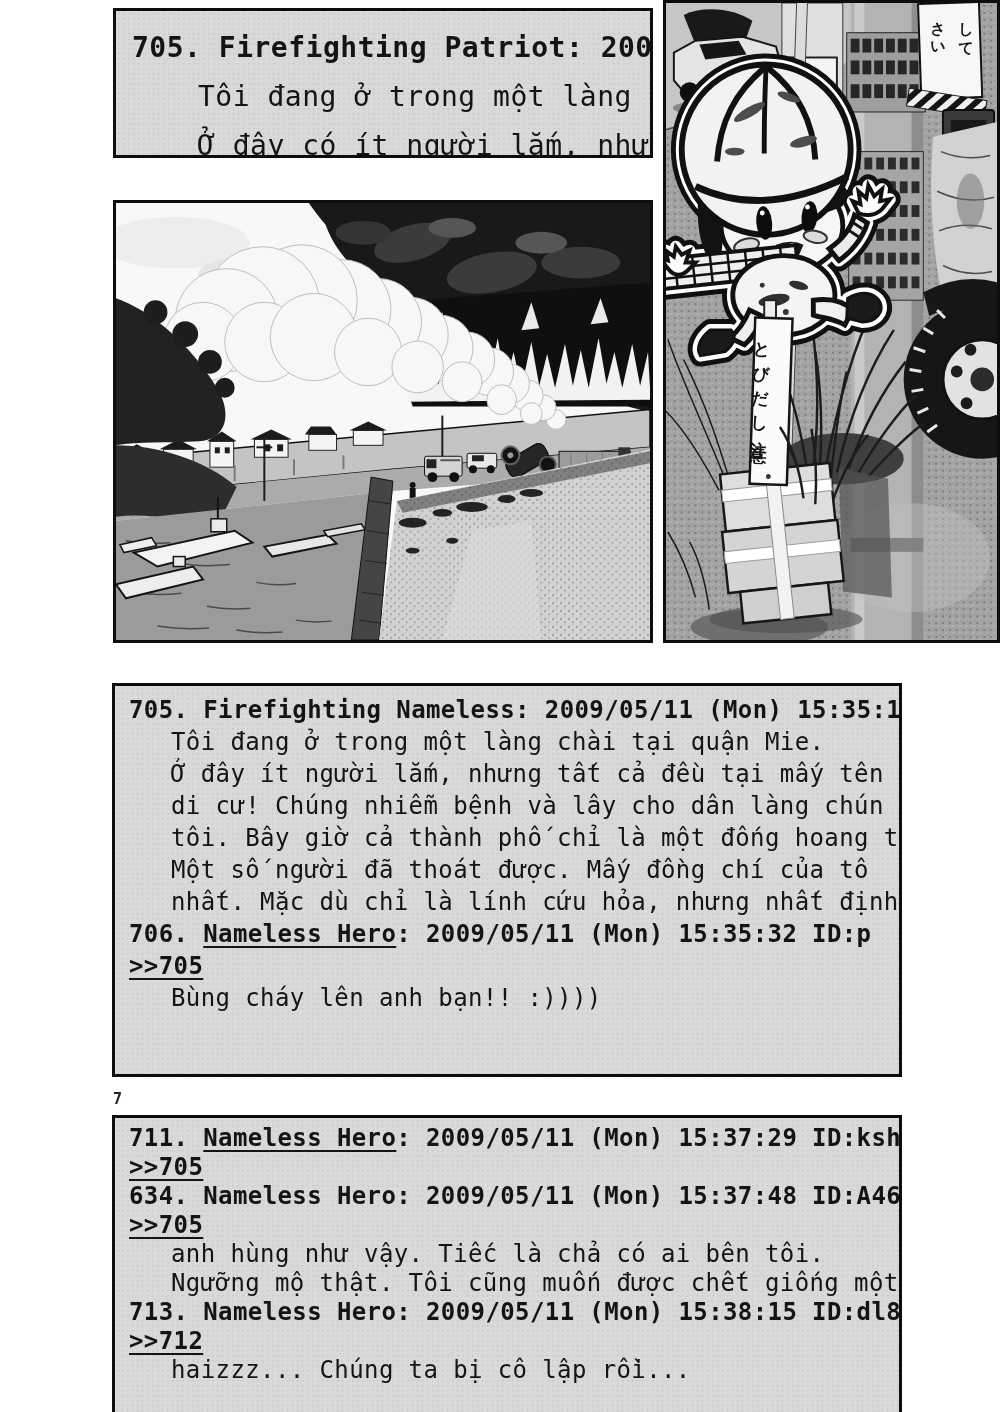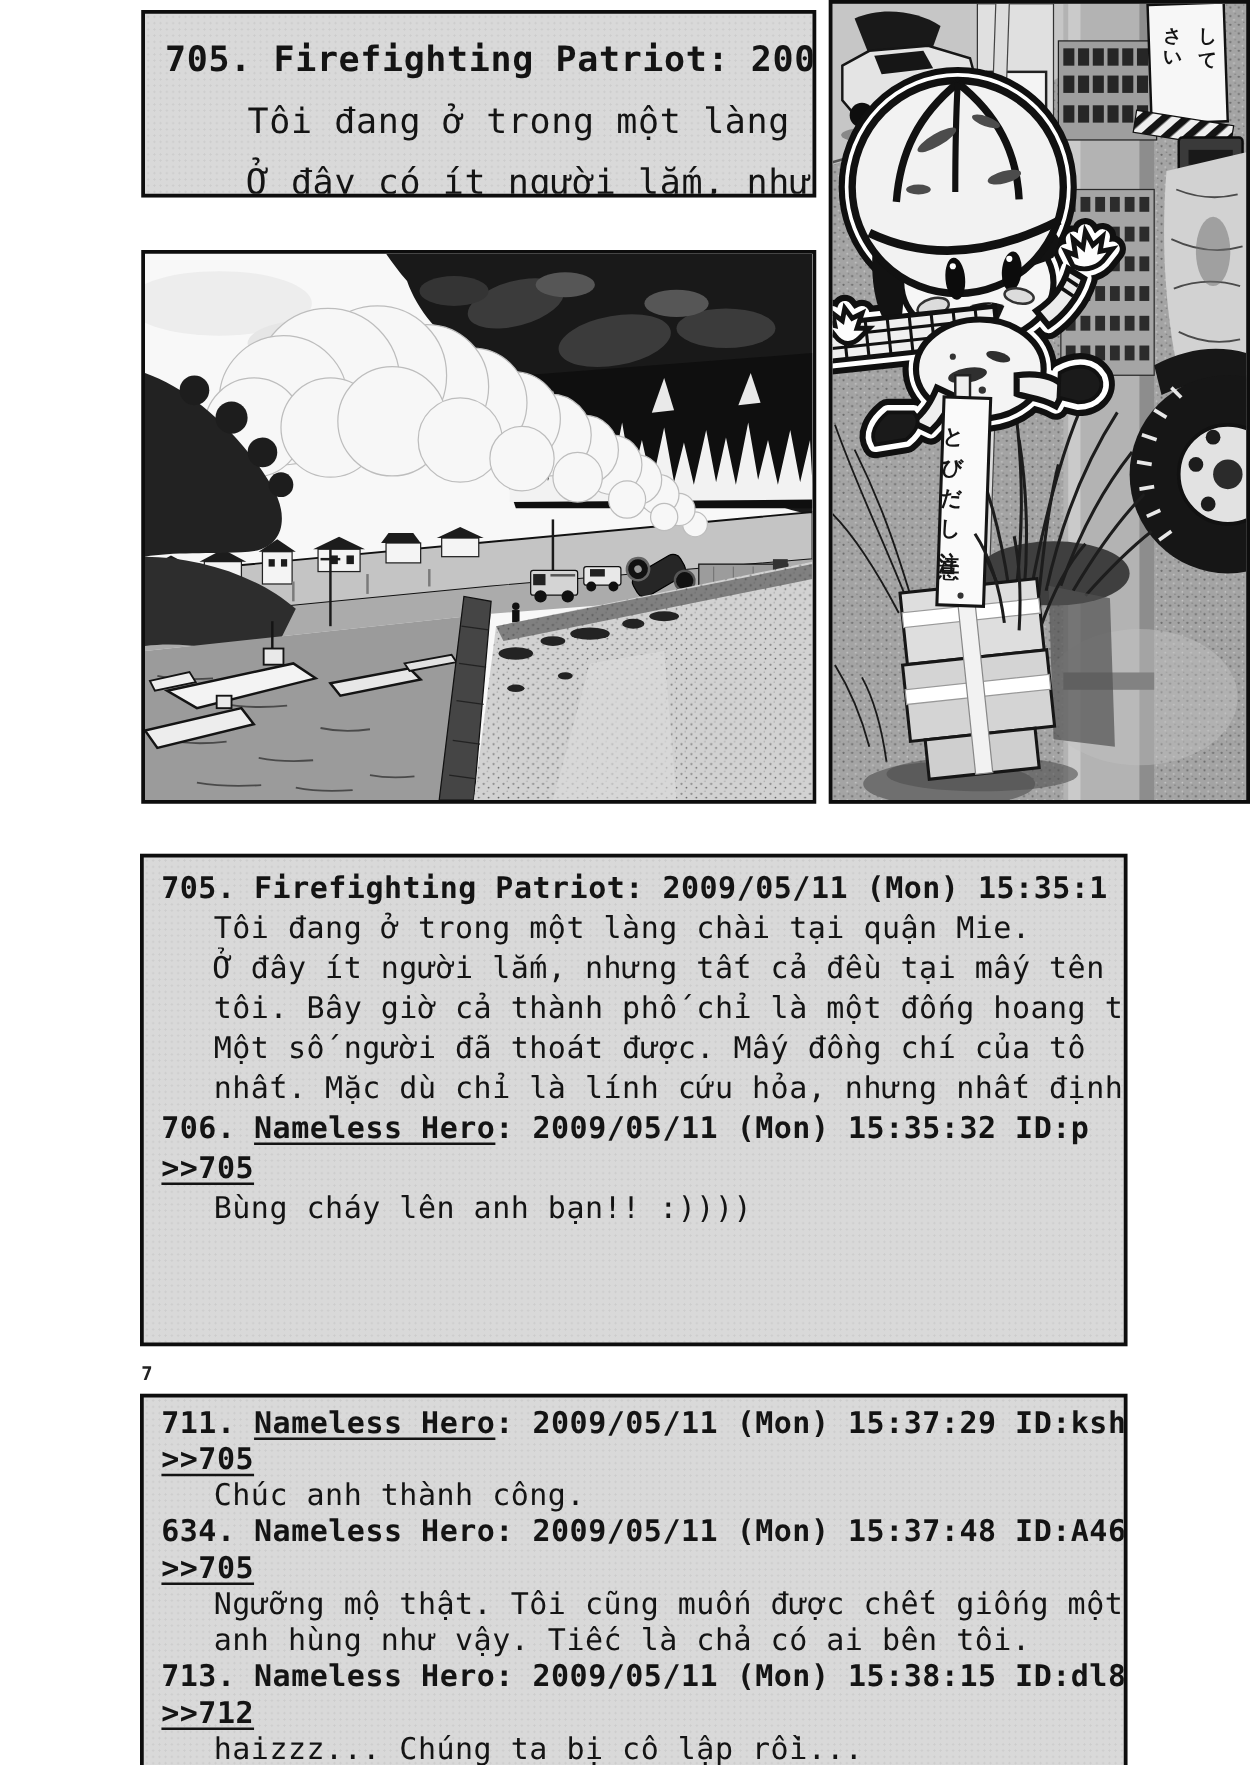--- a/index.html
+++ b/index.html
@@ -514,39 +514,39 @@
         <path d="M152,506 C154,474 152,450 148,430"></path>
         <path d="M170,502 C180,474 192,452 206,436"></path>
       </g>
     </svg>
     <div class="vtext" id="notice-col-right">して</div>
     <div class="vtext" id="notice-col-left">さい</div>
     <div class="vtext" id="crossing-sign-text">とびだし注意</div>
   </div>
 
   <div class="panel graybox bbs" id="thread-main">
-    <div class="t-line hdr"><span>705. </span><span>Firefighting Patriot</span><span>: 2009/05/11 (Mon) 15:35:1</span></div>
+    <div class="t-line hdr"><span>705. </span><span>Firefighting Nameless</span><span>: 2009/05/11 (Mon) 15:35:1</span></div>
     <div class="t-line ind">Tôi đang ở trong một làng chài tại quận Mie.</div>
     <div class="t-line ind">Ở đây ít người lắm, nhưng tất cả đều tại mấy tên</div>
+    <div class="t-line ind">di cư! Chúng nhiễm bệnh và lây cho dân làng chún</div>
     <div class="t-line ind">tôi. Bây giờ cả thành phố chỉ là một đống hoang t</div>
     <div class="t-line ind">Một số người đã thoát được. Mấy đồng chí của tô</div>
     <div class="t-line ind">nhất. Mặc dù chỉ là lính cứu hỏa, nhưng nhất định</div>
     <div class="t-line hdr"><span>706. </span><span class="u">Nameless Hero</span><span>: 2009/05/11 (Mon) 15:35:32 ID:p</span></div>
     <div class="t-line hdr"><span class="u">&gt;&gt;705</span></div>
     <div class="t-line ind">Bùng cháy lên anh bạn!! :))))</div>
   </div>
 
   <div id="page-number">7</div>
 
   <div class="panel graybox bbs" id="thread-bottom">
     <div class="t-line hdr"><span>711. </span><span class="u">Nameless Hero</span><span>: 2009/05/11 (Mon) 15:37:29 ID:kshf</span></div>
     <div class="t-line hdr"><span class="u">&gt;&gt;705</span></div>
-    <div class="t-line ind">Chúc anh thành công.</div>
     <div class="t-line hdr"><span>634. </span><span>Nameless Hero</span><span>: 2009/05/11 (Mon) 15:37:48 ID:A464</span></div>
     <div class="t-line hdr"><span class="u">&gt;&gt;705</span></div>
+    <div class="t-line ind">anh hùng như vậy. Tiếc là chả có ai bên tôi.</div>
     <div class="t-line ind">Ngưỡng mộ thật. Tôi cũng muốn được chết giống một</div>
-    <div class="t-line ind">anh hùng như vậy. Tiếc là chả có ai bên tôi.</div>
     <div class="t-line hdr"><span>713. </span><span>Nameless Hero</span><span>: 2009/05/11 (Mon) 15:38:15 ID:dl8u5</span></div>
     <div class="t-line hdr"><span class="u">&gt;&gt;712</span></div>
     <div class="t-line ind">haizzz... Chúng ta bị cô lập rồi...</div>
   </div>
 
 </div>
 
 </body></html>

